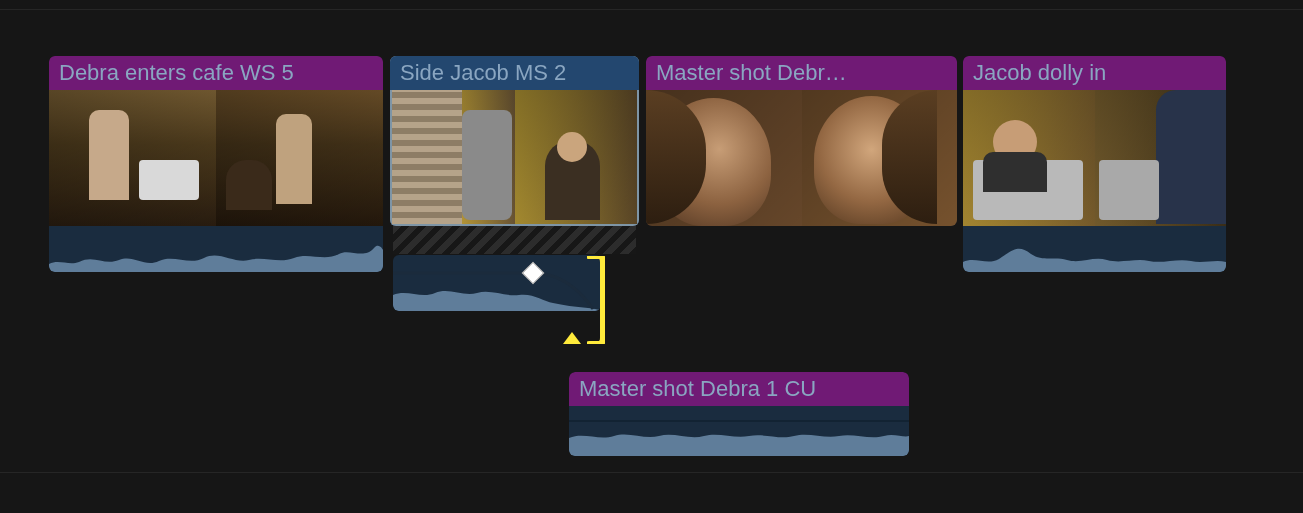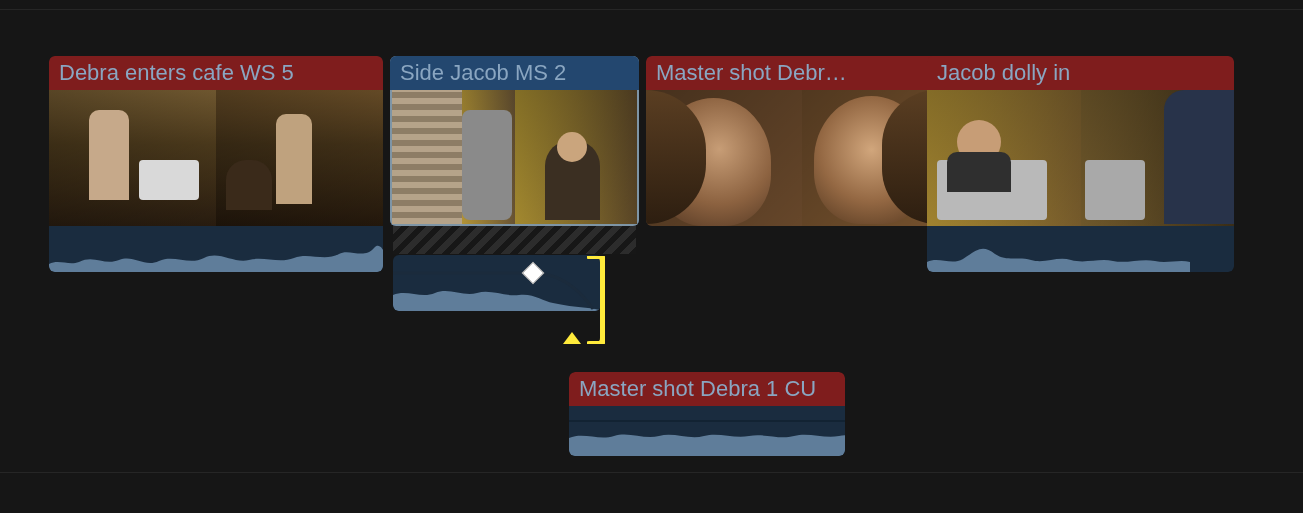--- a/index.html
+++ b/index.html
@@ -15,21 +15,21 @@
       position: relative;
       width: 100%;
       height: 100%;
     }
     .clip {
       position: absolute;
       border-radius: 6px;
       overflow: hidden;
     }
     .clip-header {
-      background: #7f1d1d;
+      background: #701a75;
       color: #8aa6c1;
       font-size: 22px;
       font-weight: 400;
       padding: 4px 10px 4px 10px;
       white-space: nowrap;
       overflow: hidden;
       text-overflow: ellipsis;
       border-top-left-radius: 5px;
       border-top-right-radius: 5px;
     }
@@ -195,21 +195,21 @@
       </div>
       <div class="frame" style="background:#7c5630;">
         <div class="scene">
           <div style="position:absolute;left:12px;top:6px;width:115px;height:128px;background:radial-gradient(circle at 50% 42%,#d1a67c 0%,#946843 55%,#53371f 100%);border-radius:50% 50% 40% 40%;"></div>
           <div style="position:absolute;left:80px;top:0;width:55px;height:134px;background:linear-gradient(180deg,#5a3e22,#2d1e10);border-radius:60px 0 0 60px;"></div>
         </div>
       </div>
     </div>
   </div>
 
-  <div class="clip" style="left:927px; top:56px; width:307px;">
+  <div class="clip" style="left:963px; top:56px; width:263px;">
     <div class="clip-header">Jacob dolly in</div>
     <div class="clip-filmstrip">
       <div class="frame" style="background:linear-gradient(90deg,#caa53c 0%,#7a5e2d 100%);">
         <div class="scene">
           <div style="position:absolute;left:10px;top:70px;width:110px;height:60px;background:#b9b9b9;border-radius:4px;"></div>
           <div style="position:absolute;left:30px;top:30px;width:44px;height:44px;background:#c79d76;border-radius:50%;"></div>
           <div style="position:absolute;left:20px;top:62px;width:64px;height:40px;background:#2f2f2f;border-radius:10px 10px 0 0;"></div>
         </div>
       </div>
       <div class="frame" style="background:linear-gradient(90deg,#8c6f36 0%,#3c2f18 100%);">
@@ -241,21 +241,21 @@
     </div>
   </div>
 
   <div class="fade-bracket" style="left:587px; top:256px; width:18px; height:88px;">
     <svg width="18" height="88">
       <path d="M2,0 L12,0 Q16,0 16,6 L16,82 Q16,88 12,88 L2,88" stroke="#ffea3b" stroke-width="6" fill="none" stroke-linecap="round"></path>
     </svg>
   </div>
   <div class="fade-triangle" style="left:563px; top:332px;"></div>
 
-  <div class="audio-clip" style="left:569px; top:372px; width:276px;">
+  <div class="audio-clip" style="left:569px; top:372px; width:340px;">
     <div class="clip-header">Master shot Debra 1 CU</div>
     <div class="clip-audio" style="height:50px;">
       <svg class="waveform" viewBox="0 0 340 50" preserveAspectRatio="none">
         <path class="wave-path" d="M0,50 L0,32 C15,26 30,35 45,30 C60,25 75,34 90,30 C105,26 120,34 135,30 C150,26 165,33 180,30 C195,27 210,34 225,30 C240,26 255,33 270,30 C285,27 300,34 315,30 C325,27 335,32 340,30 L340,50 Z"></path>
       </svg>
       <div style="position:absolute;left:0;right:0;top:14px;height:2px;background:#122333;"></div>
     </div>
   </div>
 
   <div class="bottom-line"></div>

